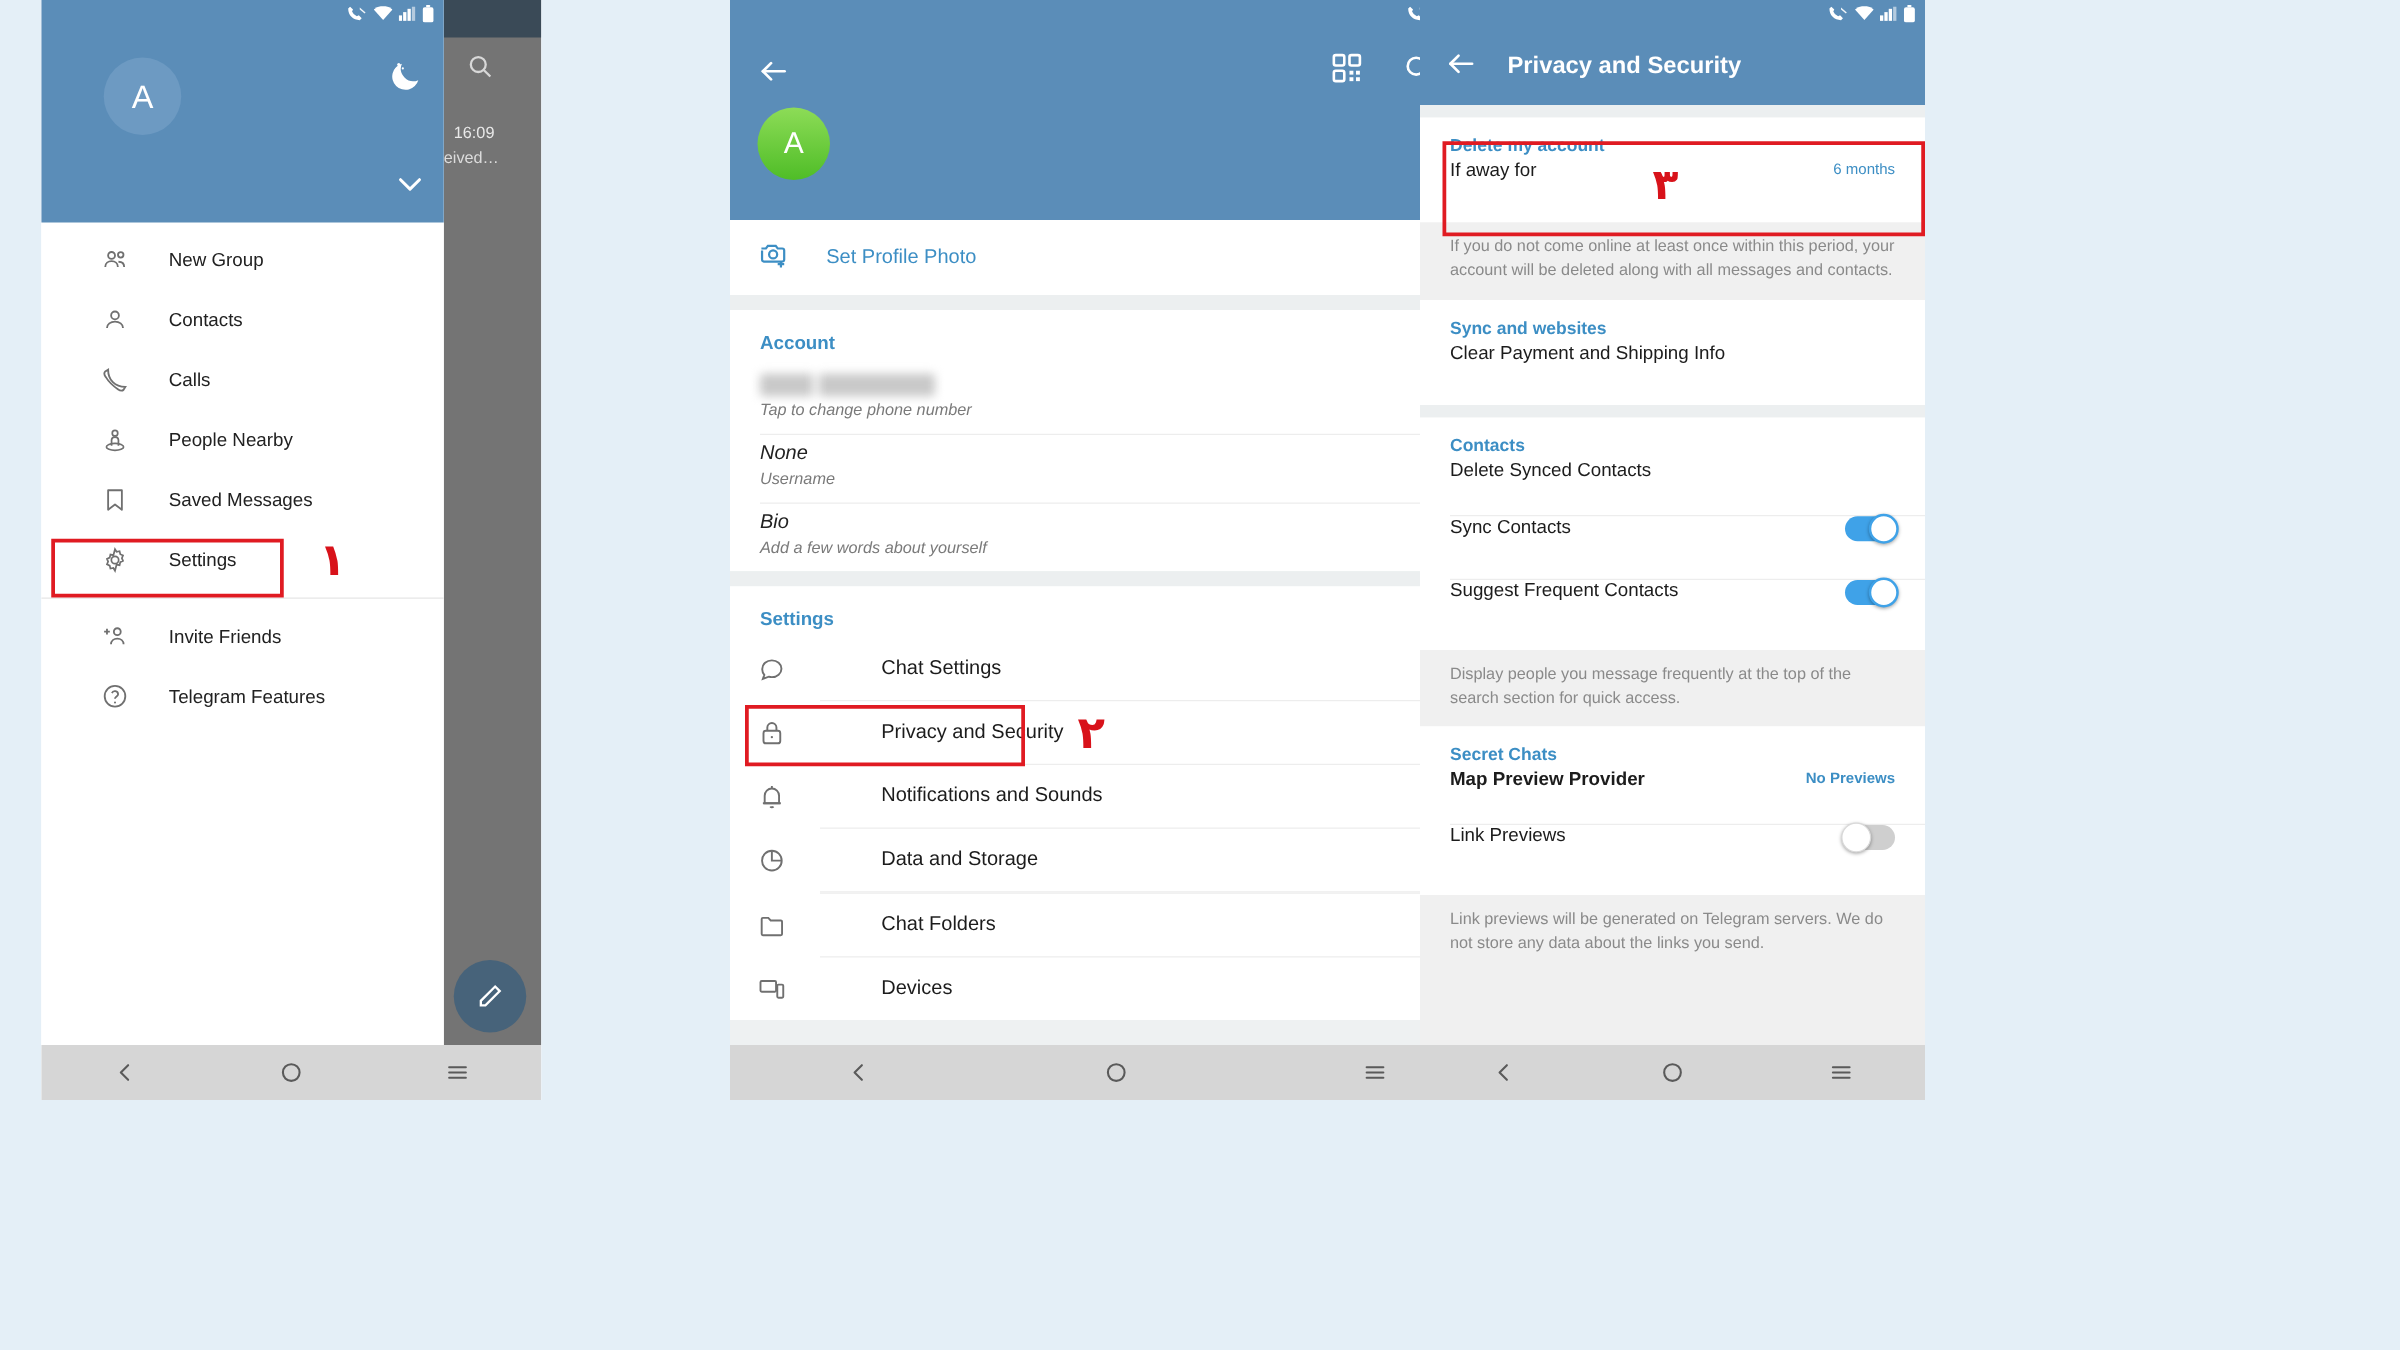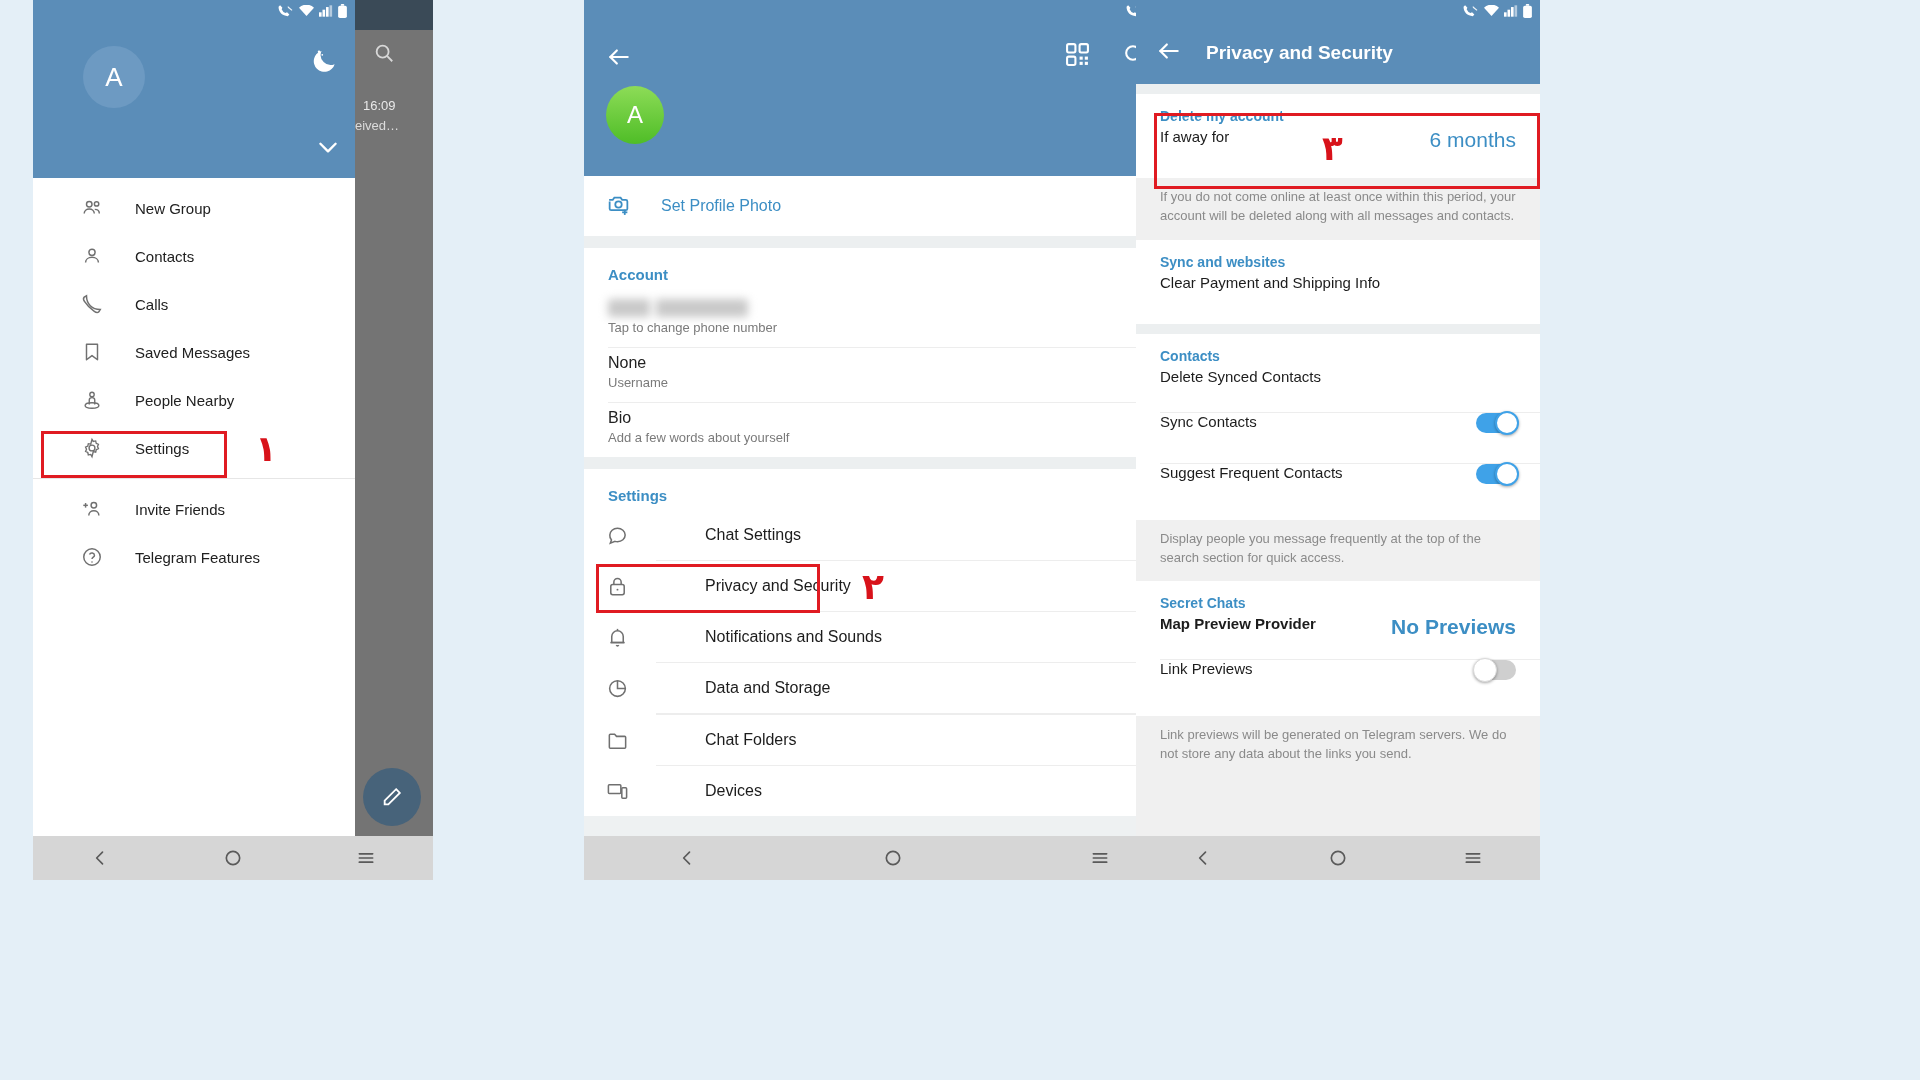--- a/index.html
+++ b/index.html
@@ -54,42 +54,42 @@
   #p2-back{position:absolute;left:22px;top:44px;}
   #p2-acts{position:absolute;right:18px;top:42px;display:flex;align-items:center;gap:32px;}
   #p2-avatar{position:absolute;left:22px;top:86px;width:58px;height:58px;border-radius:50%;
              background:linear-gradient(#8ddc57,#4fbd27);color:#fff;font-size:24px;
              display:flex;align-items:center;justify-content:center;}
   .card{background:#fff;}
   .gapbar{height:12px;background:#eceff0;}
   .setphoto{height:60px;display:flex;align-items:center;padding-left:22px;}
   .setphoto .lbl{margin-left:30px;color:#3c8ec4;font-size:16px;}
   .sec-title{color:#3c8ec4;font-size:15px;font-weight:bold;padding:18px 0 6px 24px;}
-  .twoline{padding:6px 24px 12px 24px;}
+  .twoline{padding:6px 24px 12px 24px;font-style:italic;}
   .twoline .t1{font-size:16px;color:#222;}
   .twoline .t2{font-size:13px;color:#7a7a7a;margin-top:3px;}
   .blurline{height:18px;width:140px;border-radius:3px;margin:4px 0 2px 0;
             background:linear-gradient(90deg,#c9c9c9 0 30%,transparent 30% 34%,#c9c9c9 34% 100%);
             filter:blur(4px);}
   .hr{height:1px;background:#ededed;margin-left:24px;}
   .row{height:50px;display:flex;align-items:center;padding-left:22px;box-sizing:border-box;gap:45px;}
   .row .ic{width:28px;display:flex;align-items:center;}
   .row .lb{margin-left:26px;font-size:16px;color:#1c1c1c;}
   .rowhr{height:1px;background:#ededed;margin-left:72px;}
 
   
   #panel3{left:1136px;width:404px;height:880px;background:#f0f0f0;}
   #p3-head{height:84px;position:relative;background:#5b8db8;display:flex;align-items:center;}
   #p3-back{margin-left:20px;}
   #p3-title{margin-left:24px;color:#fff;font-size:19px;font-weight:bold;}
   .p3-sec-title{color:#3c8ec4;font-size:14px;font-weight:bold;padding:14px 0 4px 24px;}
   .p3row{min-height:44px;display:flex;justify-content:space-between;
          padding:0 24px;box-sizing:border-box;}
   .p3row .l{font-size:15px;color:#1c1c1c;}
-  .p3row .r{font-size:21px;color:#3c8ec4;}
+  .p3row .r{font-size:12px;color:#3c8ec4;}
   .p3note{background:#f0f0f0;color:#8a8a8a;font-size:13px;line-height:1.45;padding:10px 24px 14px 24px;}
   .p3hr{height:1px;background:#ededed;margin-left:24px;}
   .toggle{width:40px;height:20px;border-radius:10px;position:relative;}
   .toggle.on{background:#3fa2e8;}
   .toggle.off{background:#cfcfcf;}
   .toggle .knob{position:absolute;top:-2px;width:24px;height:24px;border-radius:50%;background:#fff;
                 box-shadow:0 1px 3px rgba(0,0,0,.35);}
   .toggle.on .knob{right:-3px;border:2px solid #3fa2e8;box-sizing:border-box;}
   .toggle.off .knob{left:-3px;border:1px solid #d9d9d9;box-sizing:border-box;}
   .gapbar3{height:10px;background:#eceff0;}
@@ -187,35 +187,35 @@
       <div class="dr-item">
         <span class="ic">
           <svg width="22" height="22" viewBox="0 0 24 24" fill="none" stroke="#707070" stroke-width="1.6">
             <path d="M6 3c0 9 6 15 15 15l-1.5 2.5c-1 1-3 1-5-.5C10 17 6.5 13.5 4 9.5 2.5 7.5 2.5 5.5 3.5 4.5z"></path>
             </svg>
         </span>
         <span class="lb">Calls</span>
       </div>
       <div class="dr-item">
         <span class="ic">
-          <svg width="22" height="22" viewBox="0 0 24 24" fill="none" stroke="#707070" stroke-width="1.6" stroke-linejoin="round">
-              <path d="M6 3.5h12v17l-6-4.6-6 4.6z"></path>
-            </svg>
-        </span>
-        <span class="lb">Saved Messages</span>
-      </div>
-      <div class="dr-item">
-        <span class="ic">
           <svg width="22" height="22" viewBox="0 0 24 24" fill="none" stroke="#707070" stroke-width="1.5">
             <circle cx="12" cy="6" r="2.4"></circle>
               <path d="M9 17v-5c0-1.5 1.3-2.6 3-2.6s3 1.1 3 2.6v5"></path>
             <ellipse cx="12" cy="18" rx="7.5" ry="3"></ellipse>
             </svg>
         </span>
         <span class="lb">People Nearby</span>
+      </div>
+      <div class="dr-item">
+        <span class="ic">
+          <svg width="22" height="22" viewBox="0 0 24 24" fill="none" stroke="#707070" stroke-width="1.6" stroke-linejoin="round">
+              <path d="M6 3.5h12v17l-6-4.6-6 4.6z"></path>
+            </svg>
+        </span>
+        <span class="lb">Saved Messages</span>
       </div>
       <div class="dr-item">
         <span class="ic">
           <svg width="22" height="22" viewBox="0 0 24 24" fill="none" stroke="#707070" stroke-width="1.5">
             <circle cx="12" cy="12" r="3.2"></circle>
             <path d="M12 2.6l1.4 2.2 2.6-.5.6 2.6 2.4 1.1-1 2.4 1 2.4-2.4 1.1-.6 2.6-2.6-.5L12 21.4l-1.4-2.4-2.6.5-.6-2.6-2.4-1.1 1-2.4-1-2.4 2.4-1.1.6-2.6 2.6.5z"></path>
             </svg>
         </span>
         <span class="lb">Settings</span>
       </div>

